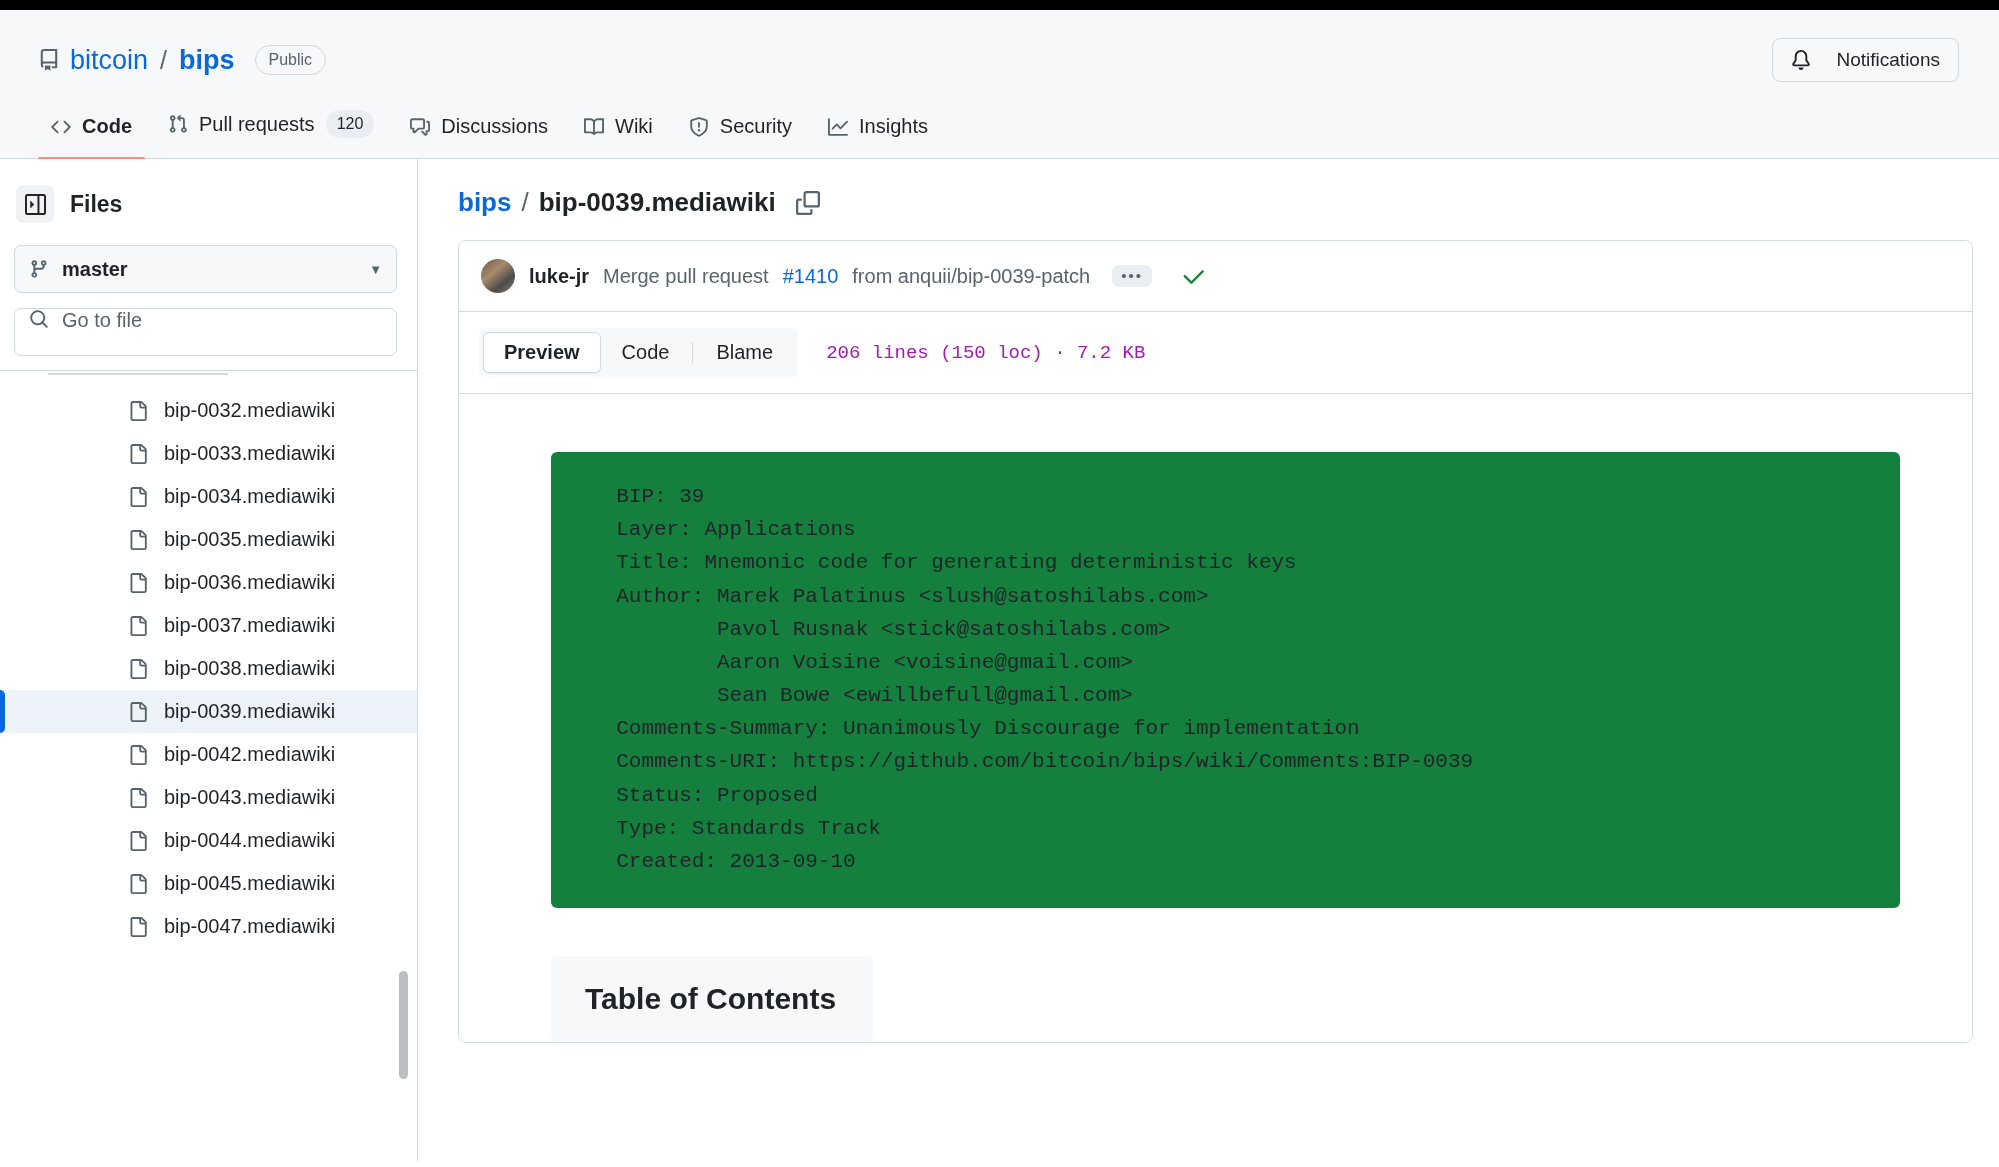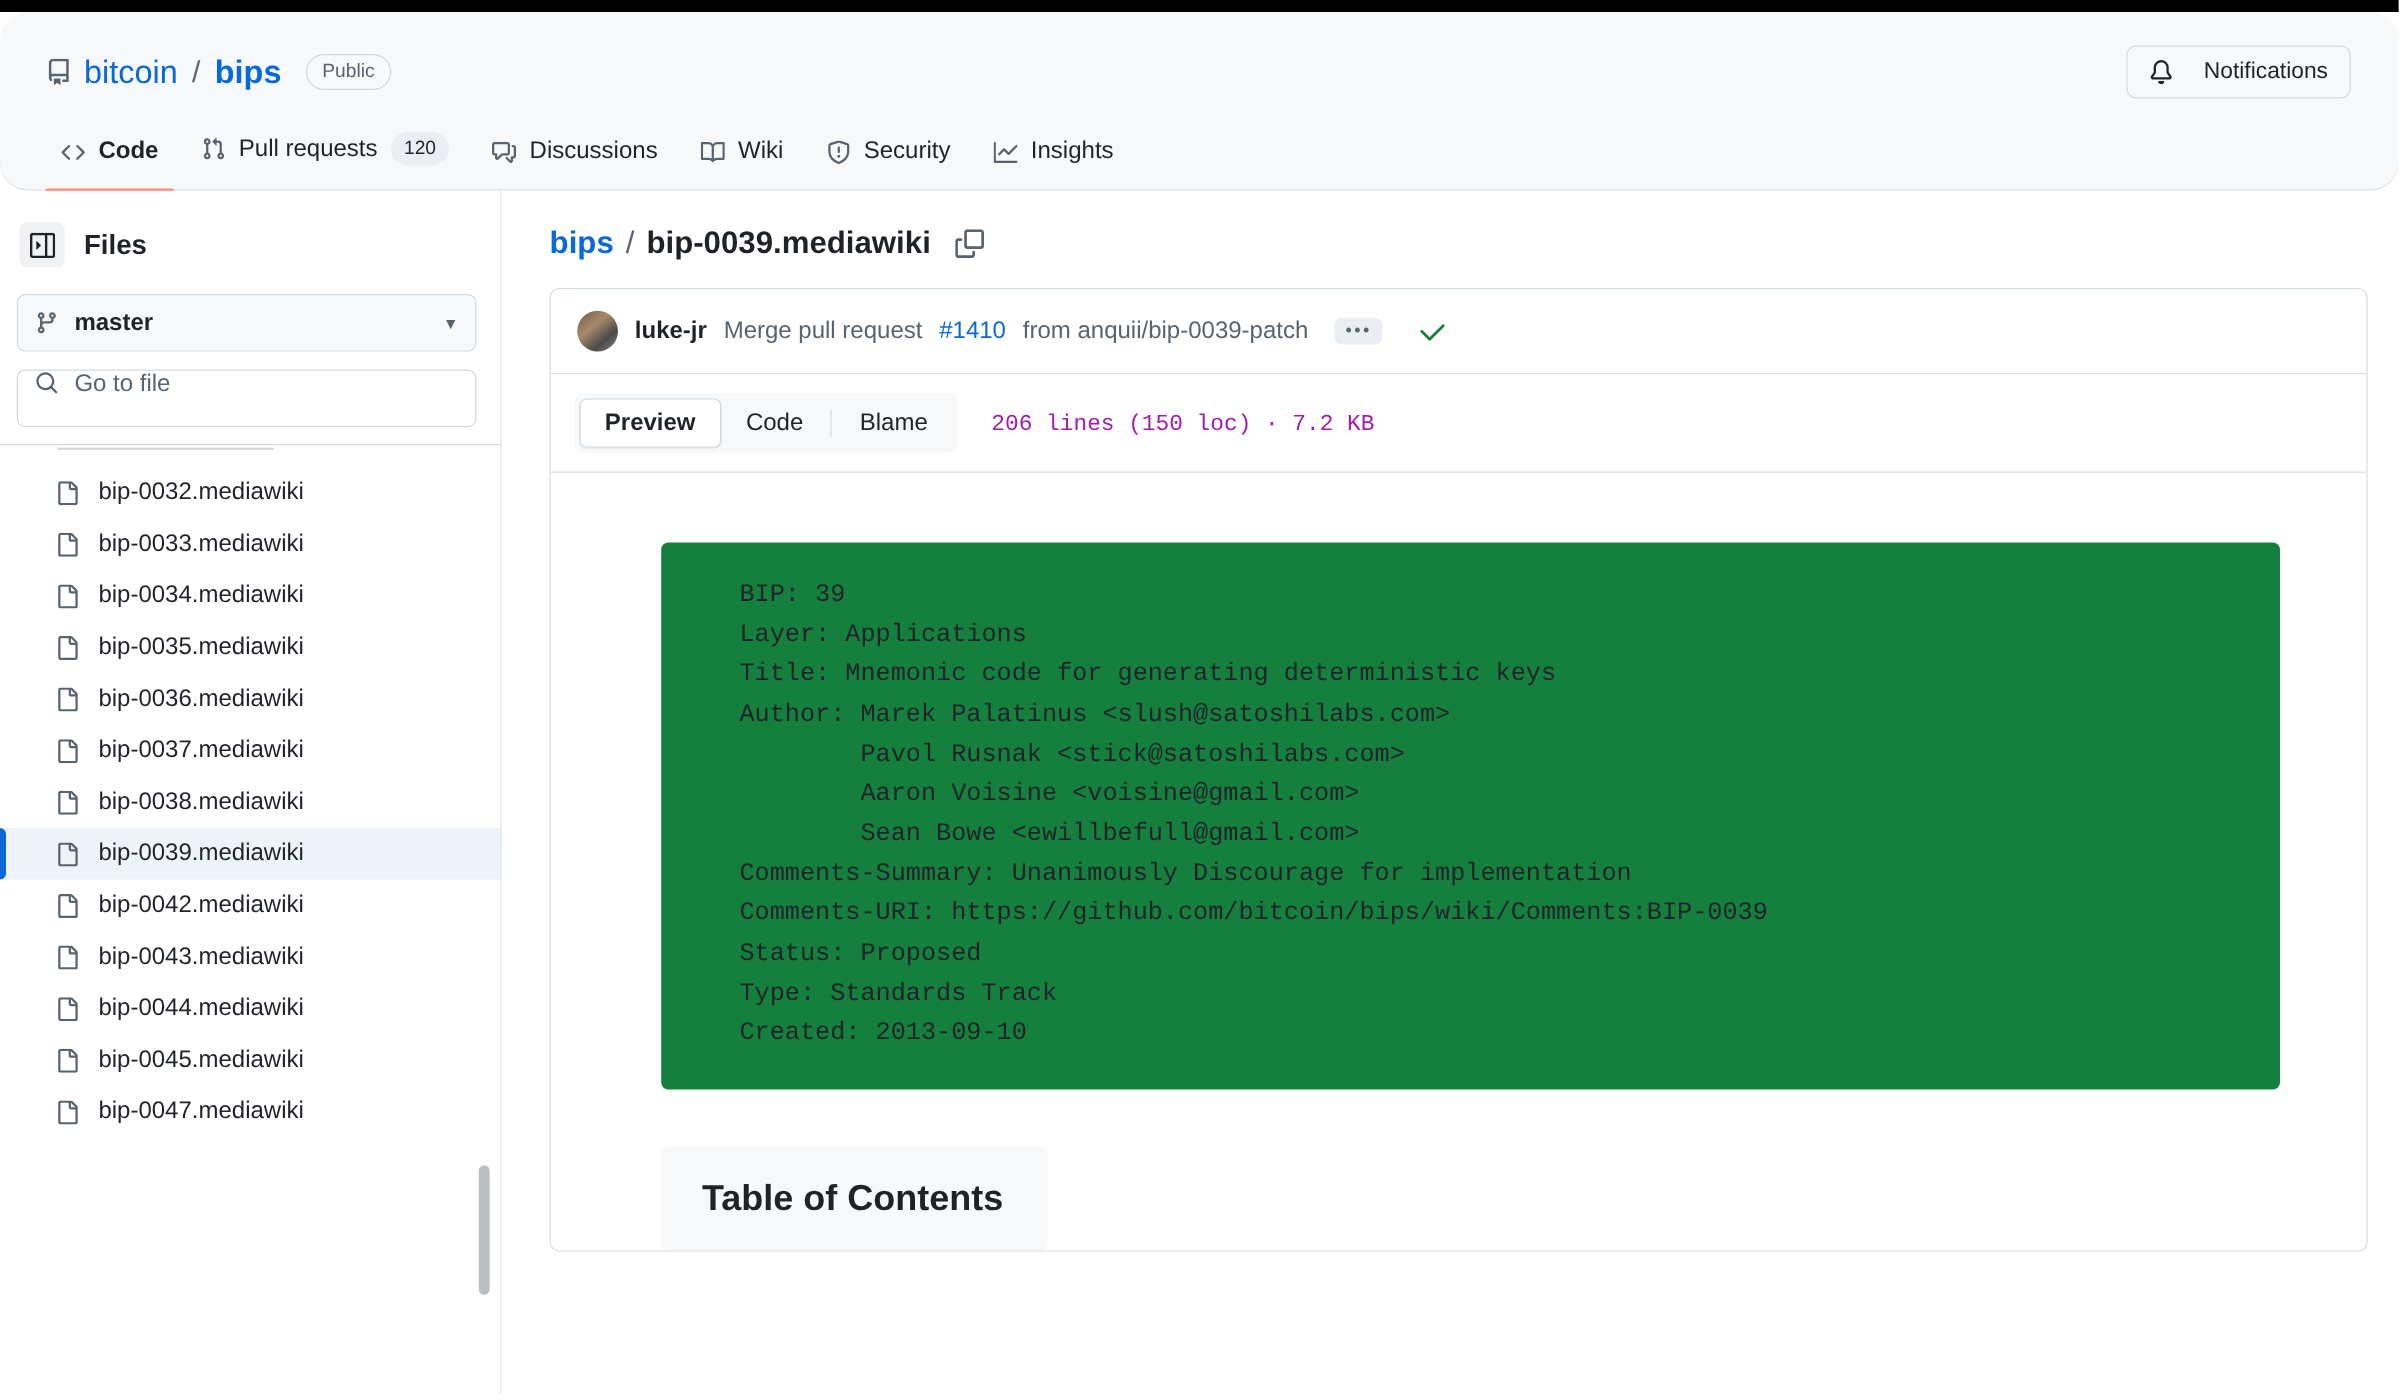--- a/index.html
+++ b/index.html
@@ -18,21 +18,20 @@
     background: #000000;
     width: 100%;
   }
 
   
   .repo-header {
     background: #f6f8fa;
     border-bottom: 1px solid #d1d9e0;
     padding: 0 0 0 0;
     position: relative;
-    border-radius: 24px;
   }
   .repo-title-row {
     display: flex;
     align-items: center;
     justify-content: space-between;
     padding: 28px 40px 18px 38px;
   }
   .repo-title {
     display: flex;
     align-items: center;
@@ -208,20 +207,21 @@
   .tree-row {
     display: flex;
     align-items: center;
     gap: 16px;
     height: 43px;
     padding-left: 46px;
     font-size: 20px;
     color: #1f2328;
     cursor: pointer;
     position: relative;
+    justify-content: center;
   }
   .tree-row.active { background: #eef3f9; }
   .tree-row.active::before {
     content: "";
     position: absolute;
     left: 0; top: 0; bottom: 0;
     width: 5px;
     border-radius: 0 6px 6px 0;
     background: #0969da;
   }

